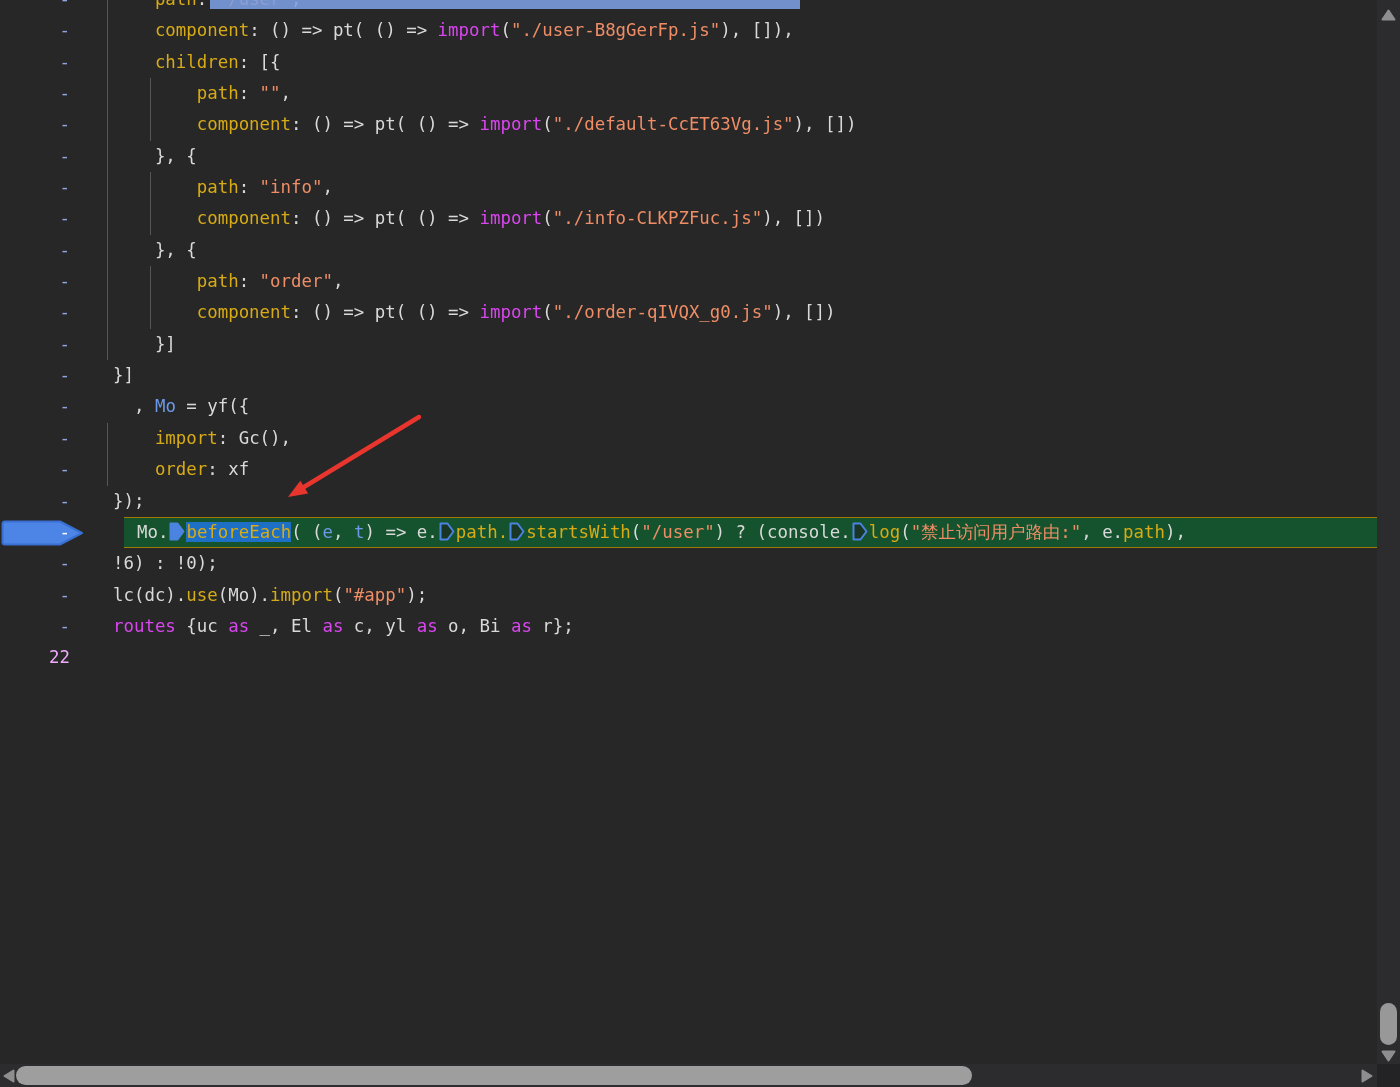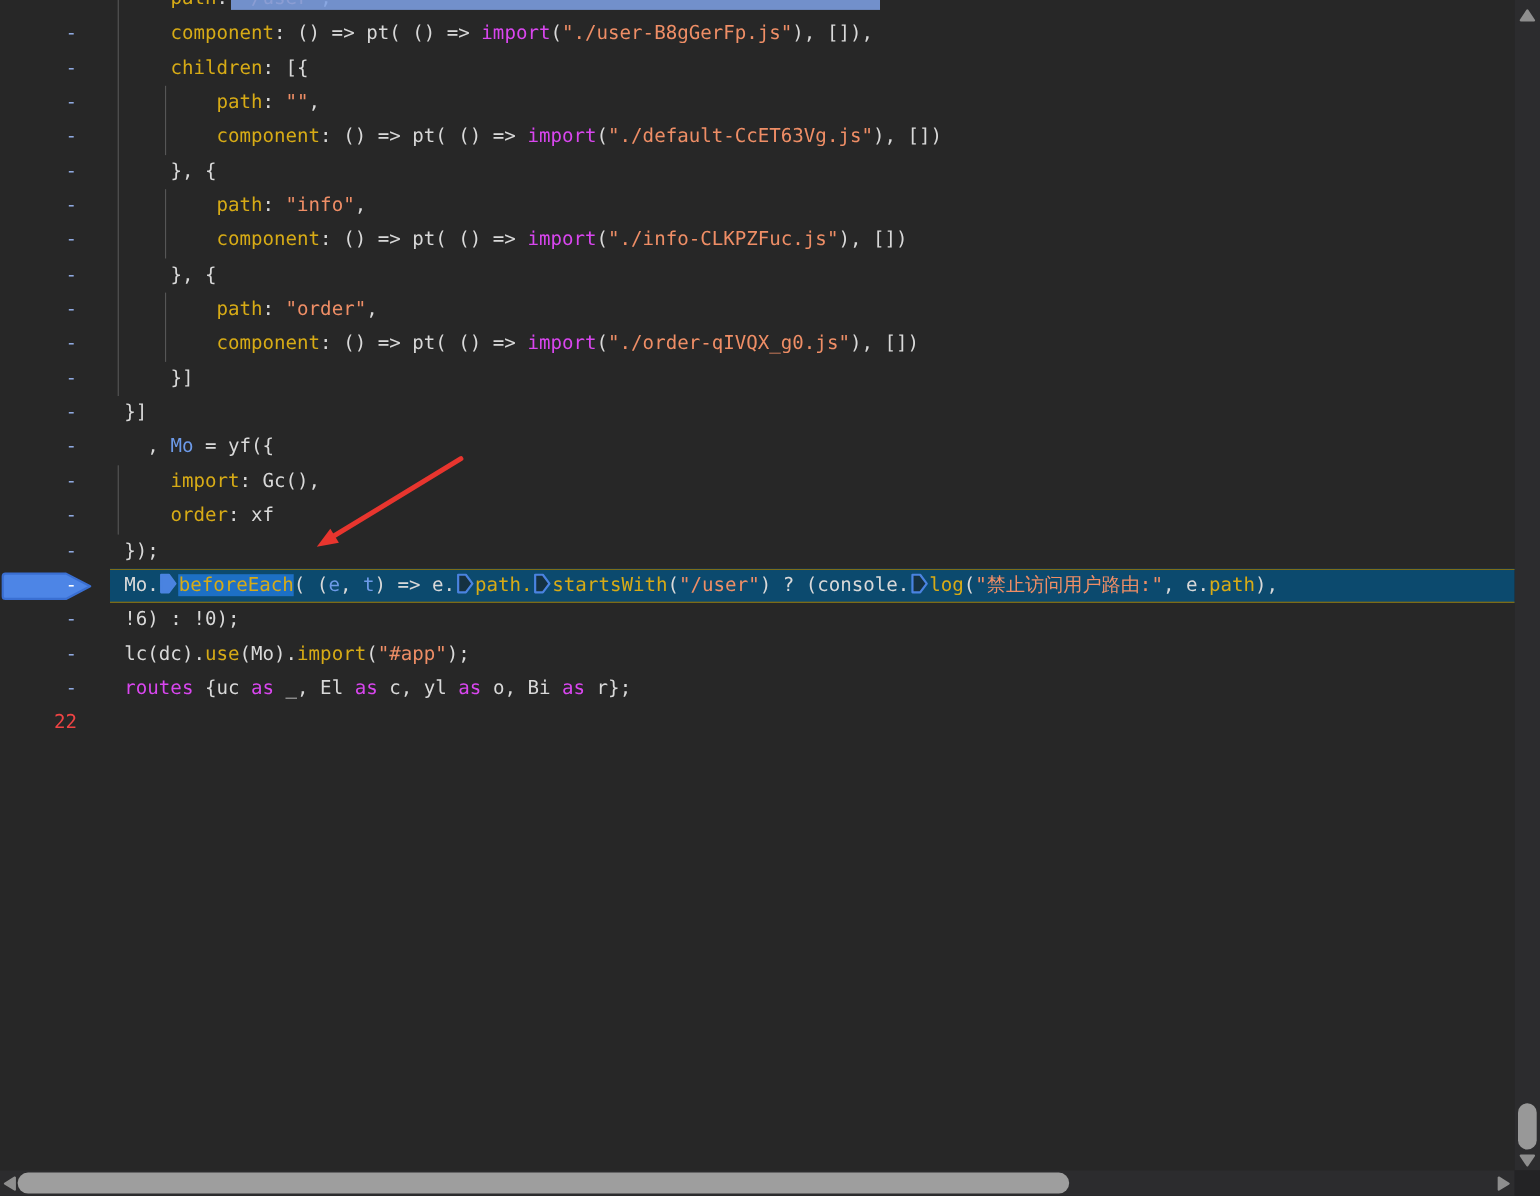--- a/index.html
+++ b/index.html
@@ -8,24 +8,24 @@
 
   .editor { position:absolute; left:0; top:0; width:1377px; height:1064px; overflow:hidden; background:#272727; }
 
   .guides { position:absolute; inset:0; z-index:0; }
   .guide { position:absolute; width:1px; background:#565656; }
 
   .lines { position:relative; z-index:1; margin-top:-16px; }
   .line { display:flex; height:31.35px; line-height:31.35px; white-space:pre; }
   .gut { flex:0 0 100px; width:100px; text-align:right; padding-right:30px; color:#8fa9e0; position:relative; }
   .gut span { position:relative; z-index:2; }
-  .gut.num { color:#ef4444; }
+  .gut.num { color:#f0abfc; }
   .codecell { flex:1 1 auto; padding-left:13px; white-space:pre; }
 
-  .line.hl .codecell { background:#0c4a6e; box-shadow:inset 0 1px 0 #a07a00, inset 0 -1px 0 #a07a00; }
+  .line.hl .codecell { background:#14532d; box-shadow:inset 0 1px 0 #a07a00, inset 0 -1px 0 #a07a00;margin-left:24px; }
   .line.hl .gut span { color:#ffffff; }
   .gutarrow { position:absolute; left:0; top:1px; z-index:1; }
   .gutarrow path { fill:#4d85e6; stroke:#3a6fd2; stroke-width:2; stroke-linejoin:round; }
 
   .d { color:#d9d9d9; }
   .y { color:#d7ab16; }
   .p { color:#d946ef; }
   .s { color:#ef8e66; }
   .b { color:#6d9ae8; }
   .sel { background:#1d70c5; }

